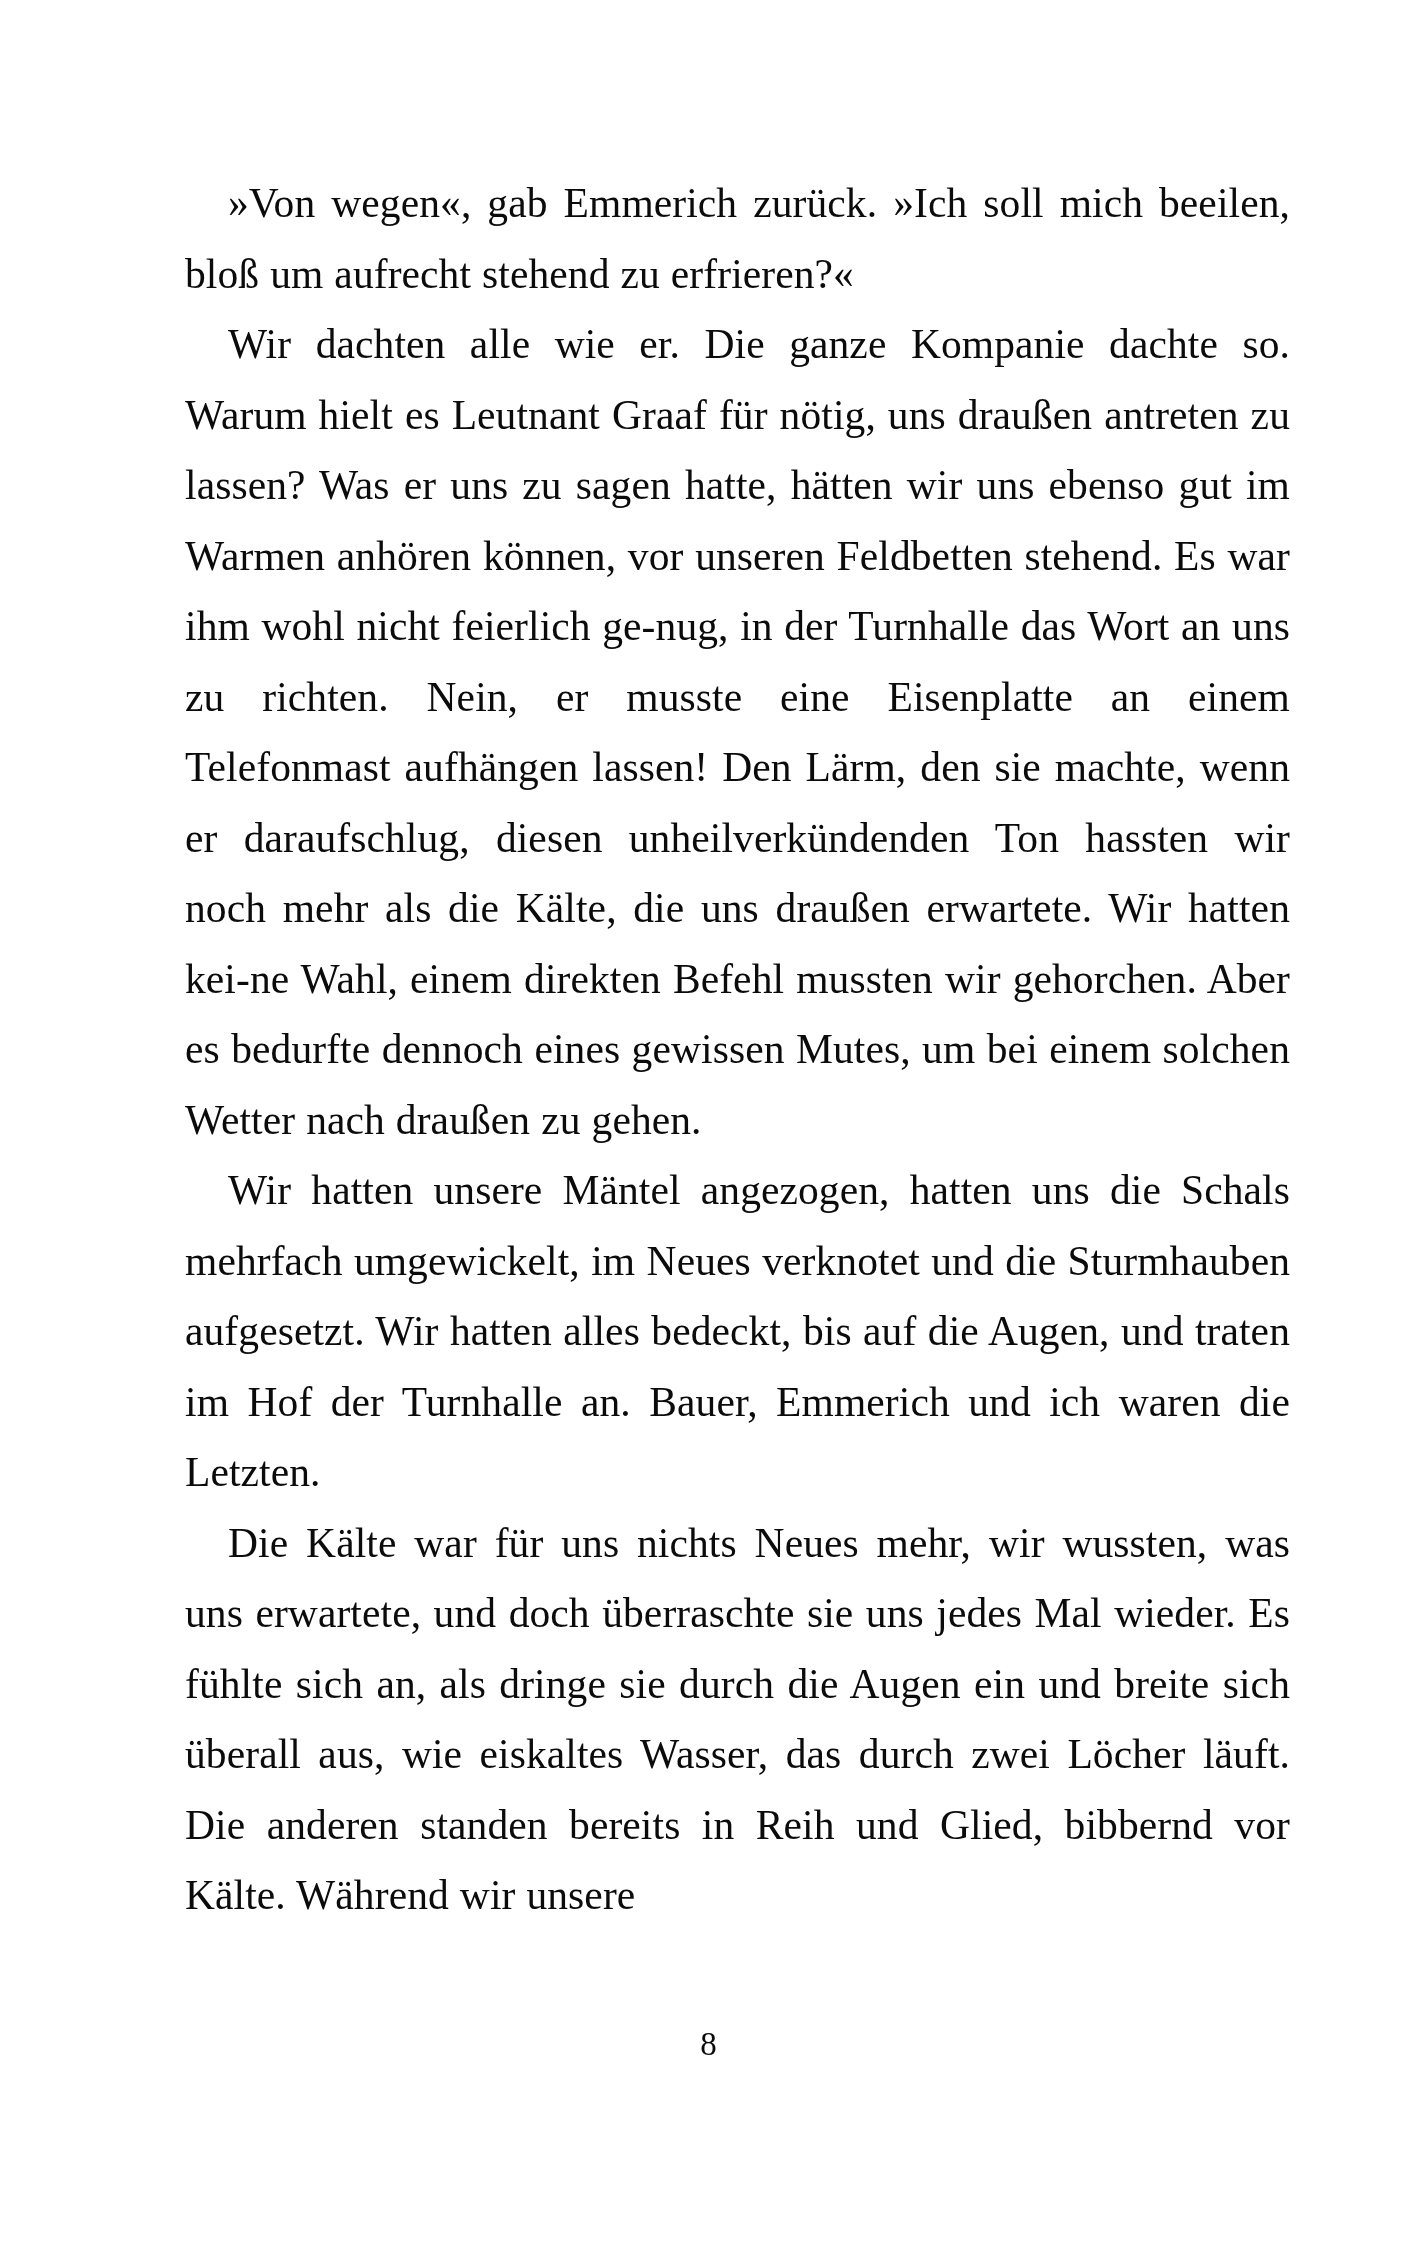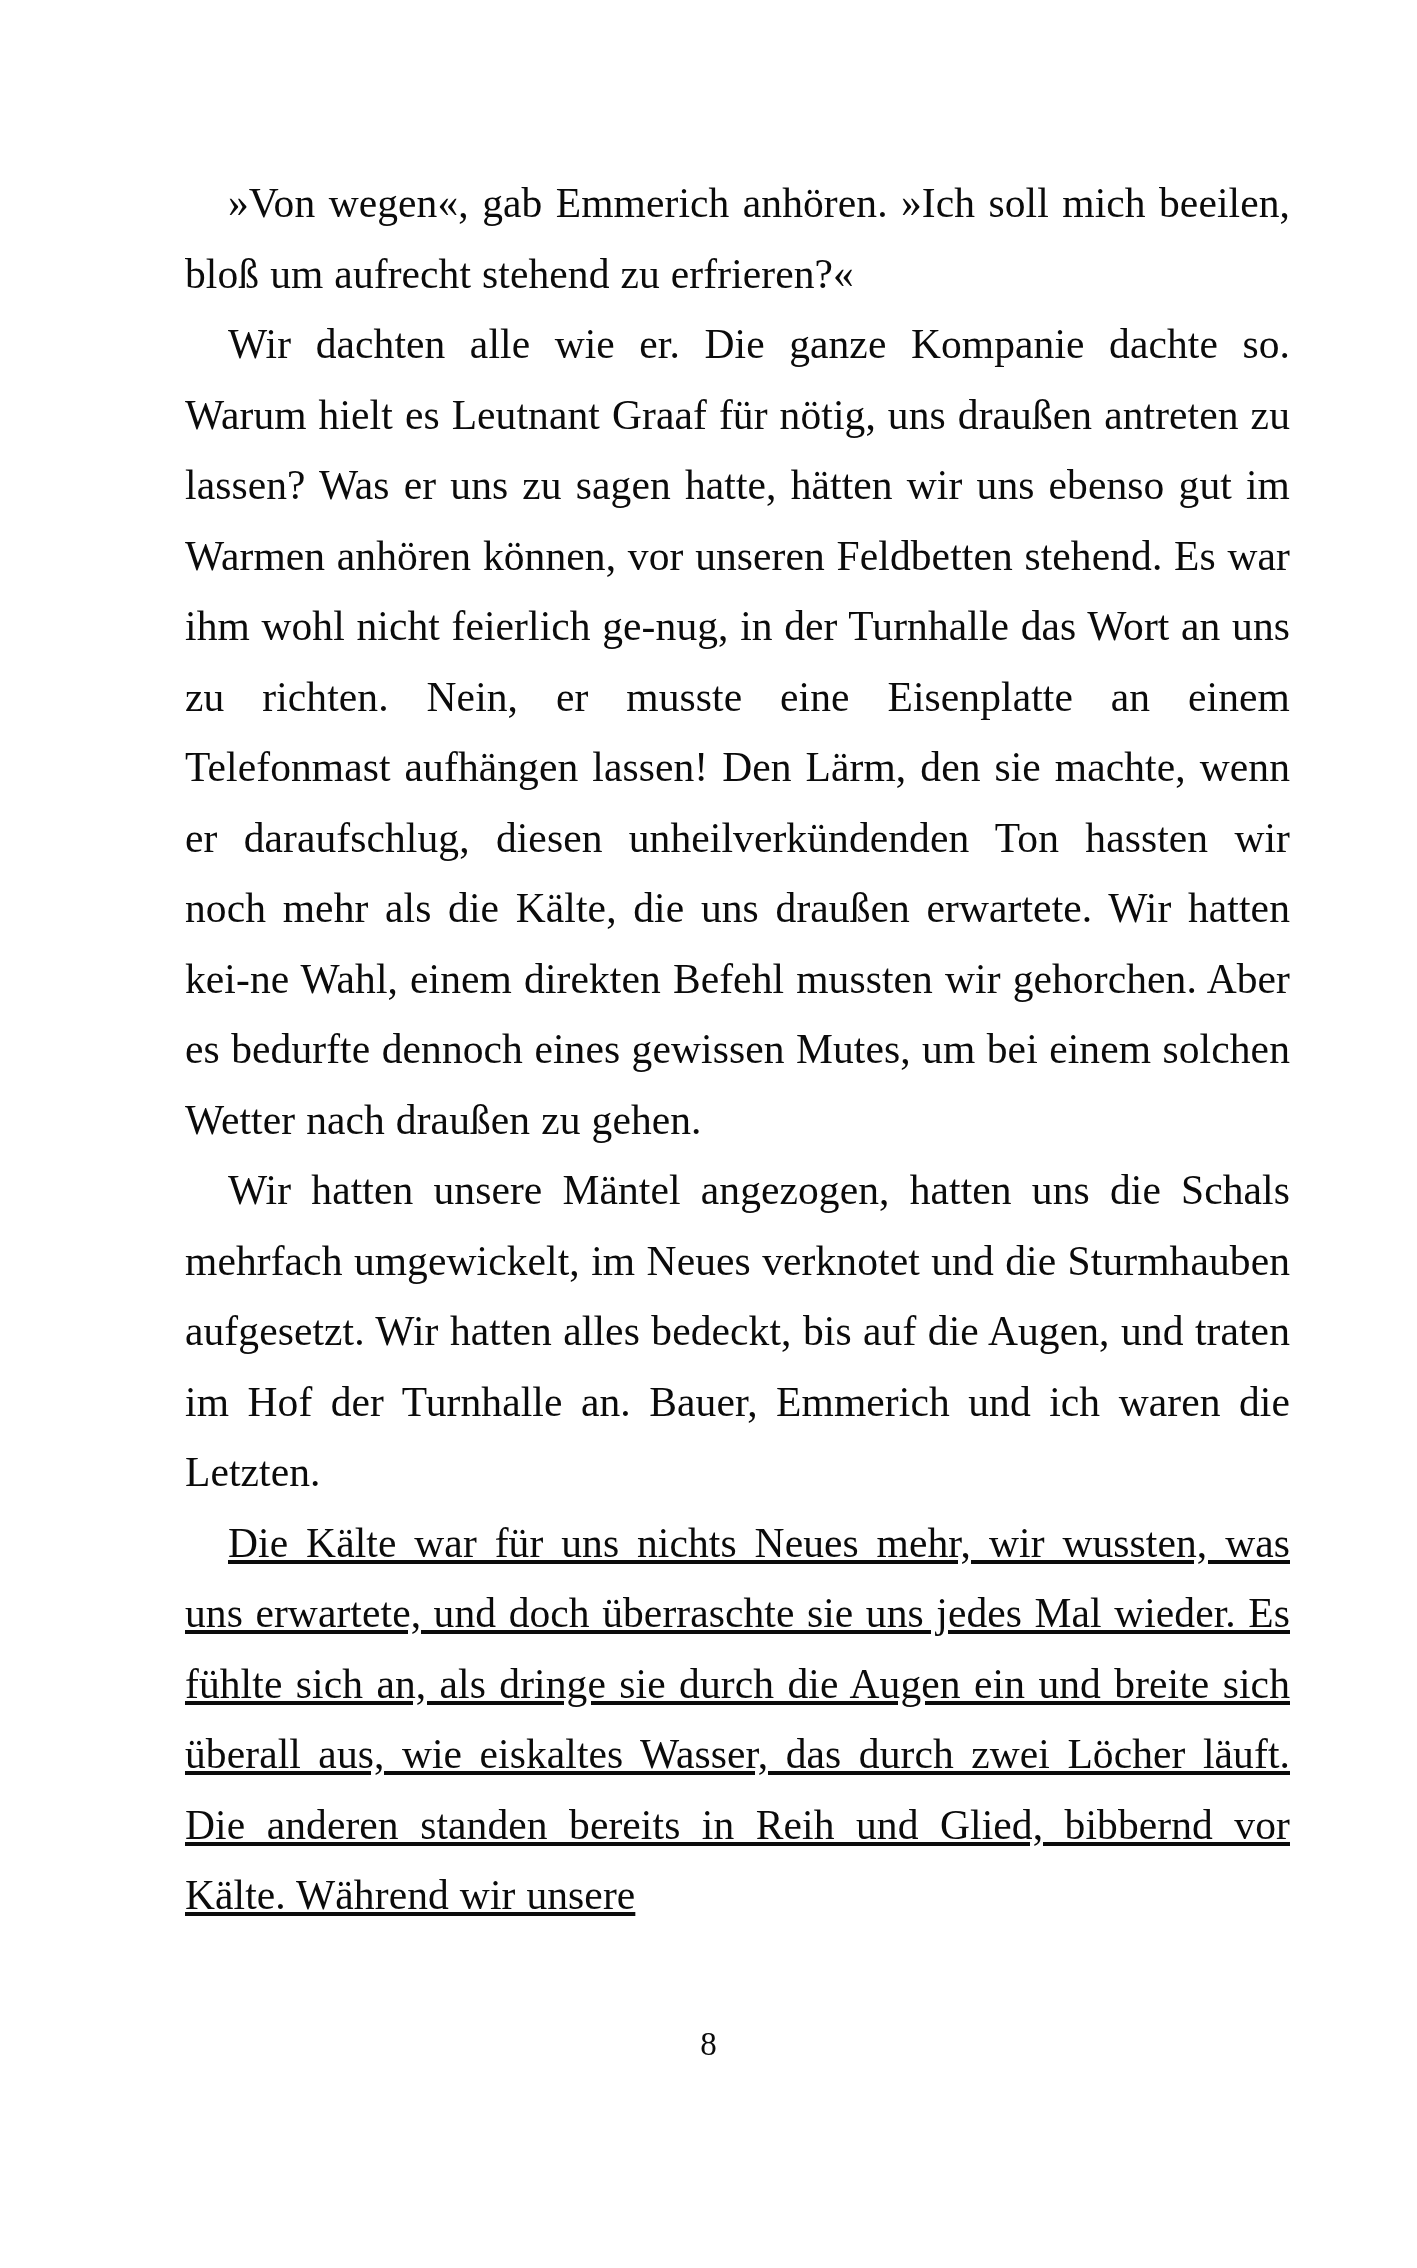--- a/index.html
+++ b/index.html
@@ -39,41 +39,40 @@
     word-spacing: 0.5px;
     hyphens: manual;
     -webkit-hyphens: manual;
     color: #0b0b0b;
   }
   p.para.indent {
     text-indent: 43px;
   }
   p.para:last-of-type {
     text-align: justify;
-    text-decoration: underline;
   }
   .folio {
     position: absolute;
     left: 0;
     top: 2028px;
     width: 1417px;
     text-align: center;
     font-size: 33px;
     line-height: 33px;
     color: #0b0b0b;
     font-family: "Liberation Serif", "DejaVu Serif", serif;
   }
 </style>
 </head>
 <body>
 
 <div class="page">
 
   <div class="text-block">
-    <p class="para indent">»Von wegen«, gab Emmerich anhören. »Ich soll mich beeilen, bloß um aufrecht stehend zu erfrieren?«</p>
+    <p class="para indent">»Von wegen«, gab Emmerich zurück. »Ich soll mich beeilen, bloß um aufrecht stehend zu erfrieren?«</p>
     <p class="para indent">Wir dachten alle wie er. Die ganze Kompanie dachte so. Warum hielt es Leutnant Graaf für nötig, uns draußen antreten zu lassen? Was er uns zu sagen hatte, hätten wir uns ebenso gut im Warmen anhören können, vor unseren Feldbetten stehend. Es war ihm wohl nicht feierlich ge­-​nug, in der Turnhalle das Wort an uns zu richten. Nein, er musste eine Eisenplatte an einem Telefonmast aufhängen lassen! Den Lärm, den sie machte, wenn er daraufschlug, diesen unheilverkündenden Ton hassten wir noch mehr als die Kälte, die uns draußen erwartete. Wir hatten kei­-​ne Wahl, einem direkten Befehl mussten wir gehorchen. Aber es bedurfte dennoch eines gewissen Mutes, um bei einem solchen Wetter nach draußen zu gehen.</p>
     <p class="para indent">Wir hatten unsere Mäntel angezogen, hatten uns die Schals mehrfach umgewickelt, im Neues verknotet und die Sturmhauben aufgesetzt. Wir hatten alles bedeckt, bis auf die Augen, und traten im Hof der Turnhalle an. Bauer, Emmerich und ich waren die Letzten.</p>
     <p class="para indent">Die Kälte war für uns nichts Neues mehr, wir wussten, was uns erwartete, und doch überraschte sie uns jedes Mal wieder. Es fühlte sich an, als dringe sie durch die Augen ein und breite sich überall aus, wie eiskaltes Wasser, das durch zwei Löcher läuft. Die anderen standen bereits in Reih und Glied, bibbernd vor Kälte. Während wir unsere</p>
   </div>
 
   <div class="folio">8</div>
 
 </div>
 
 </body></html>

